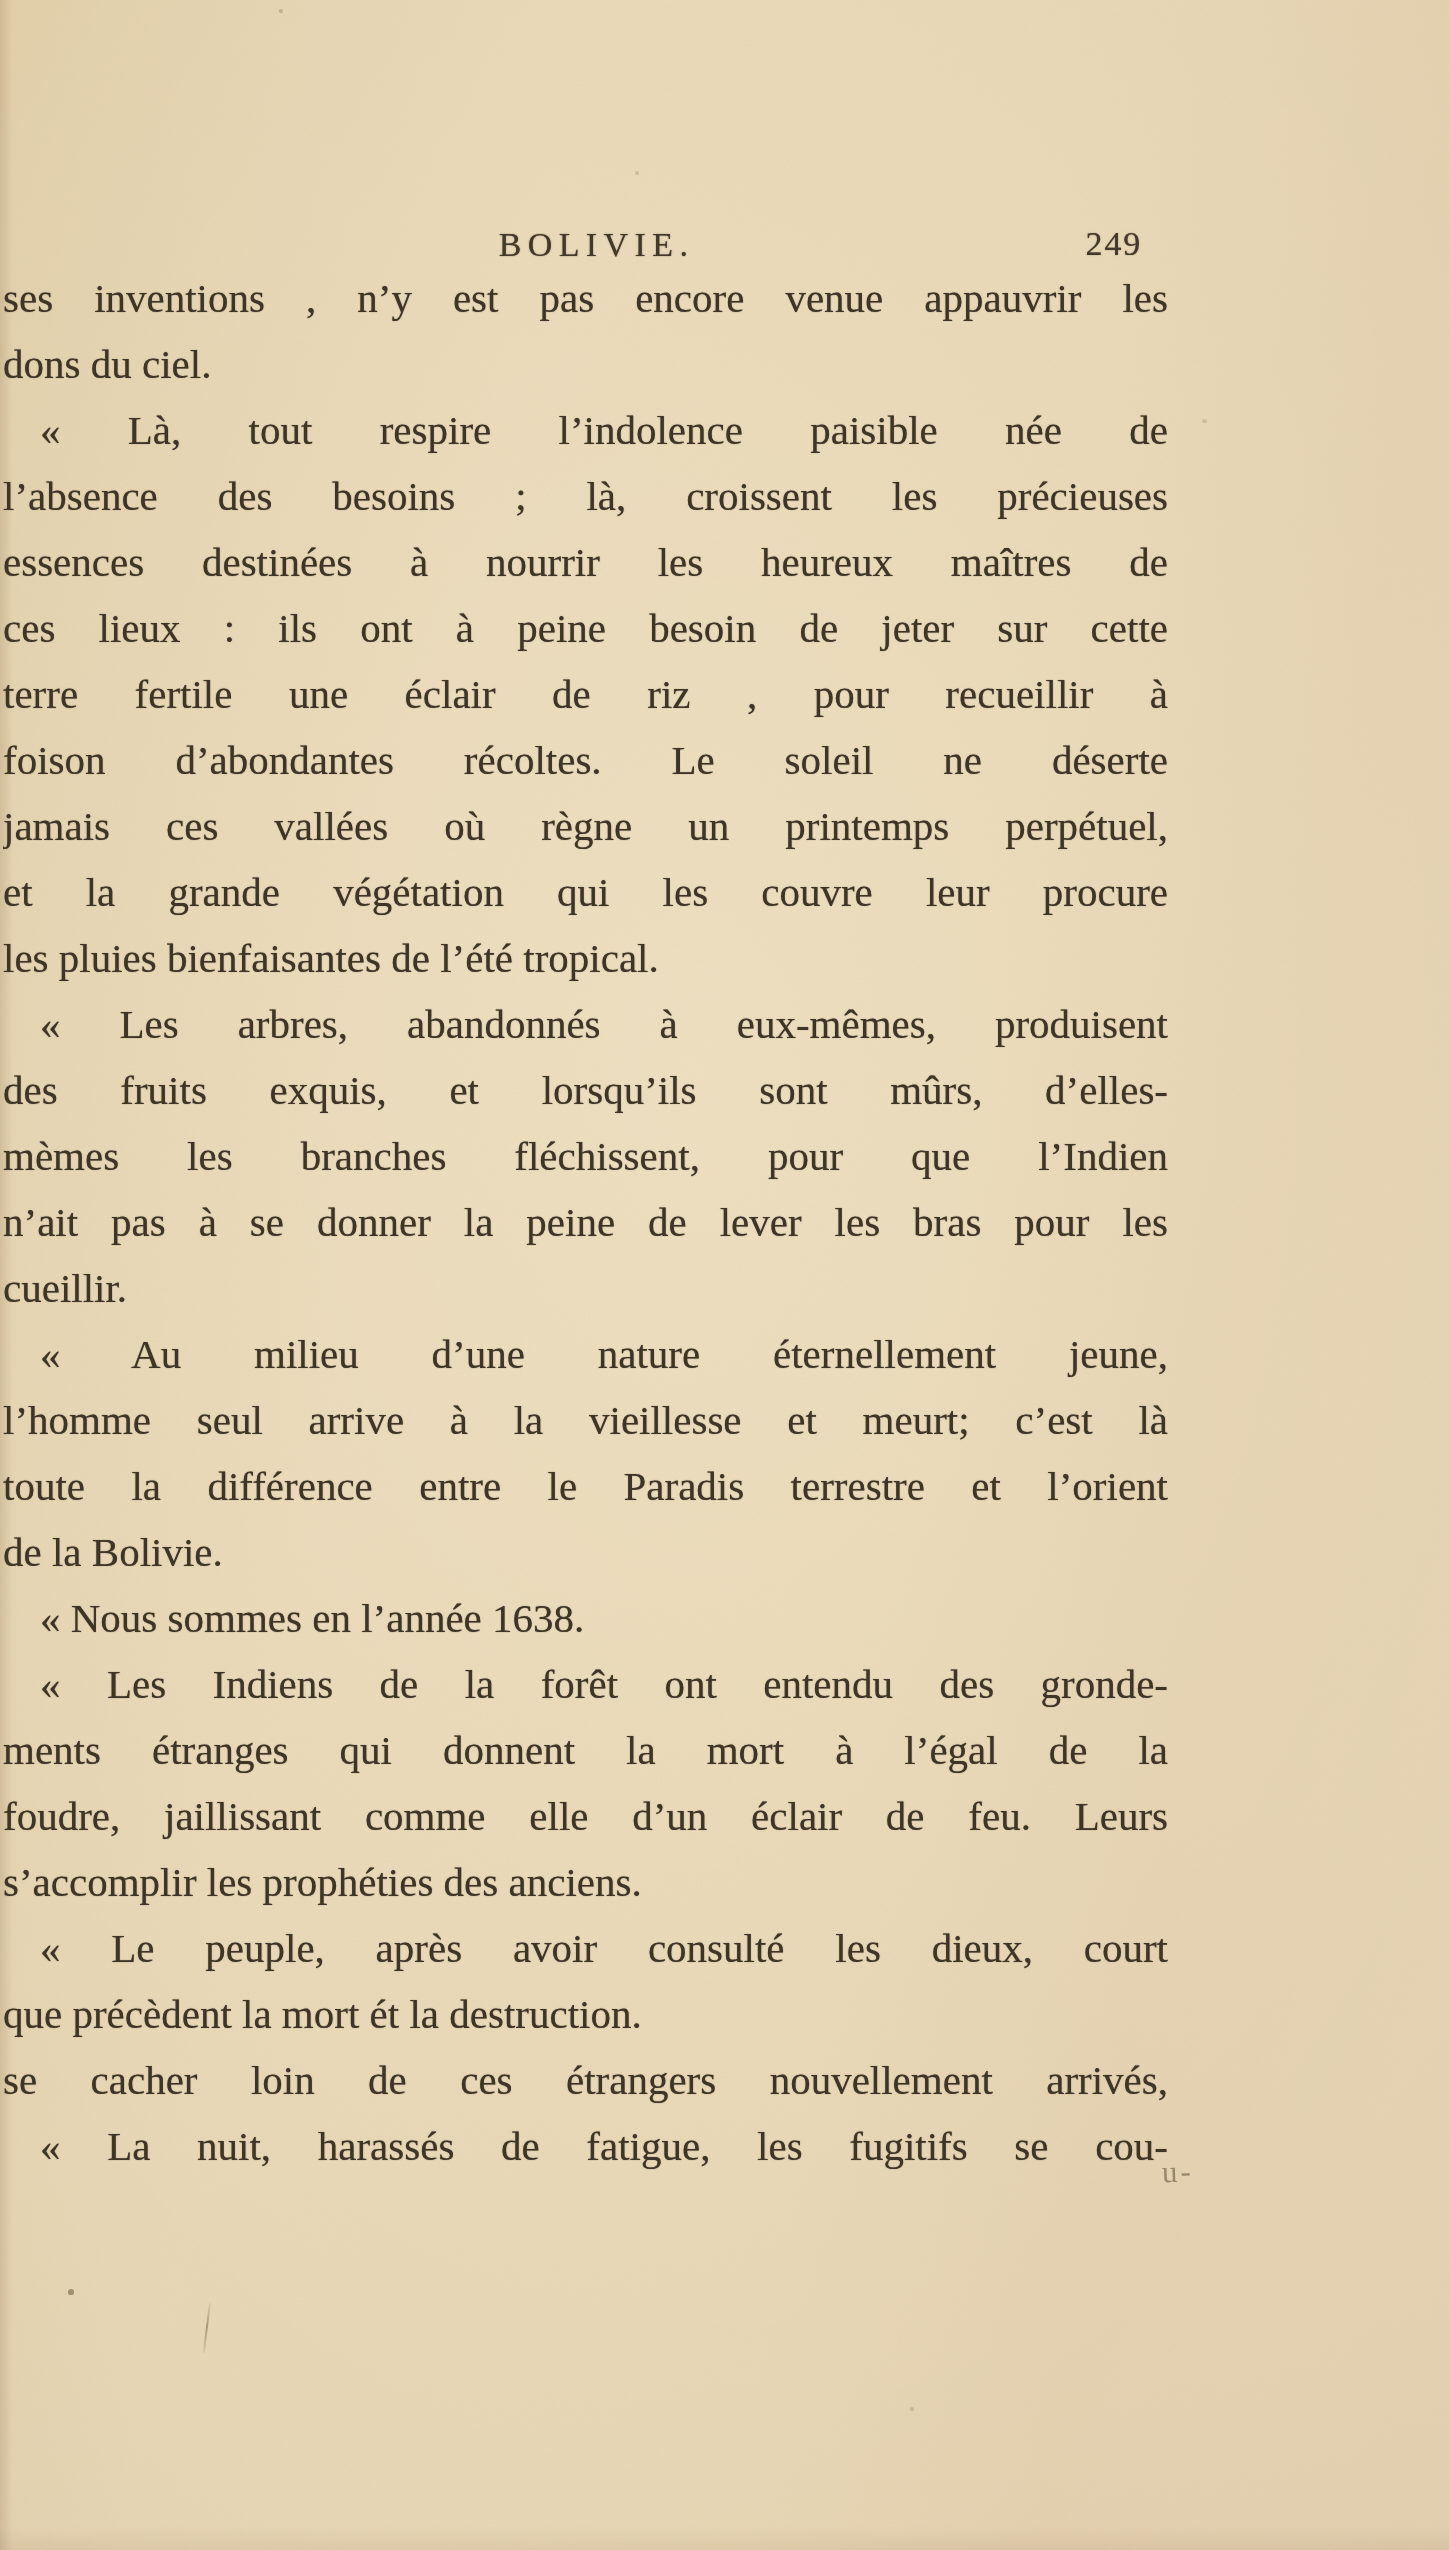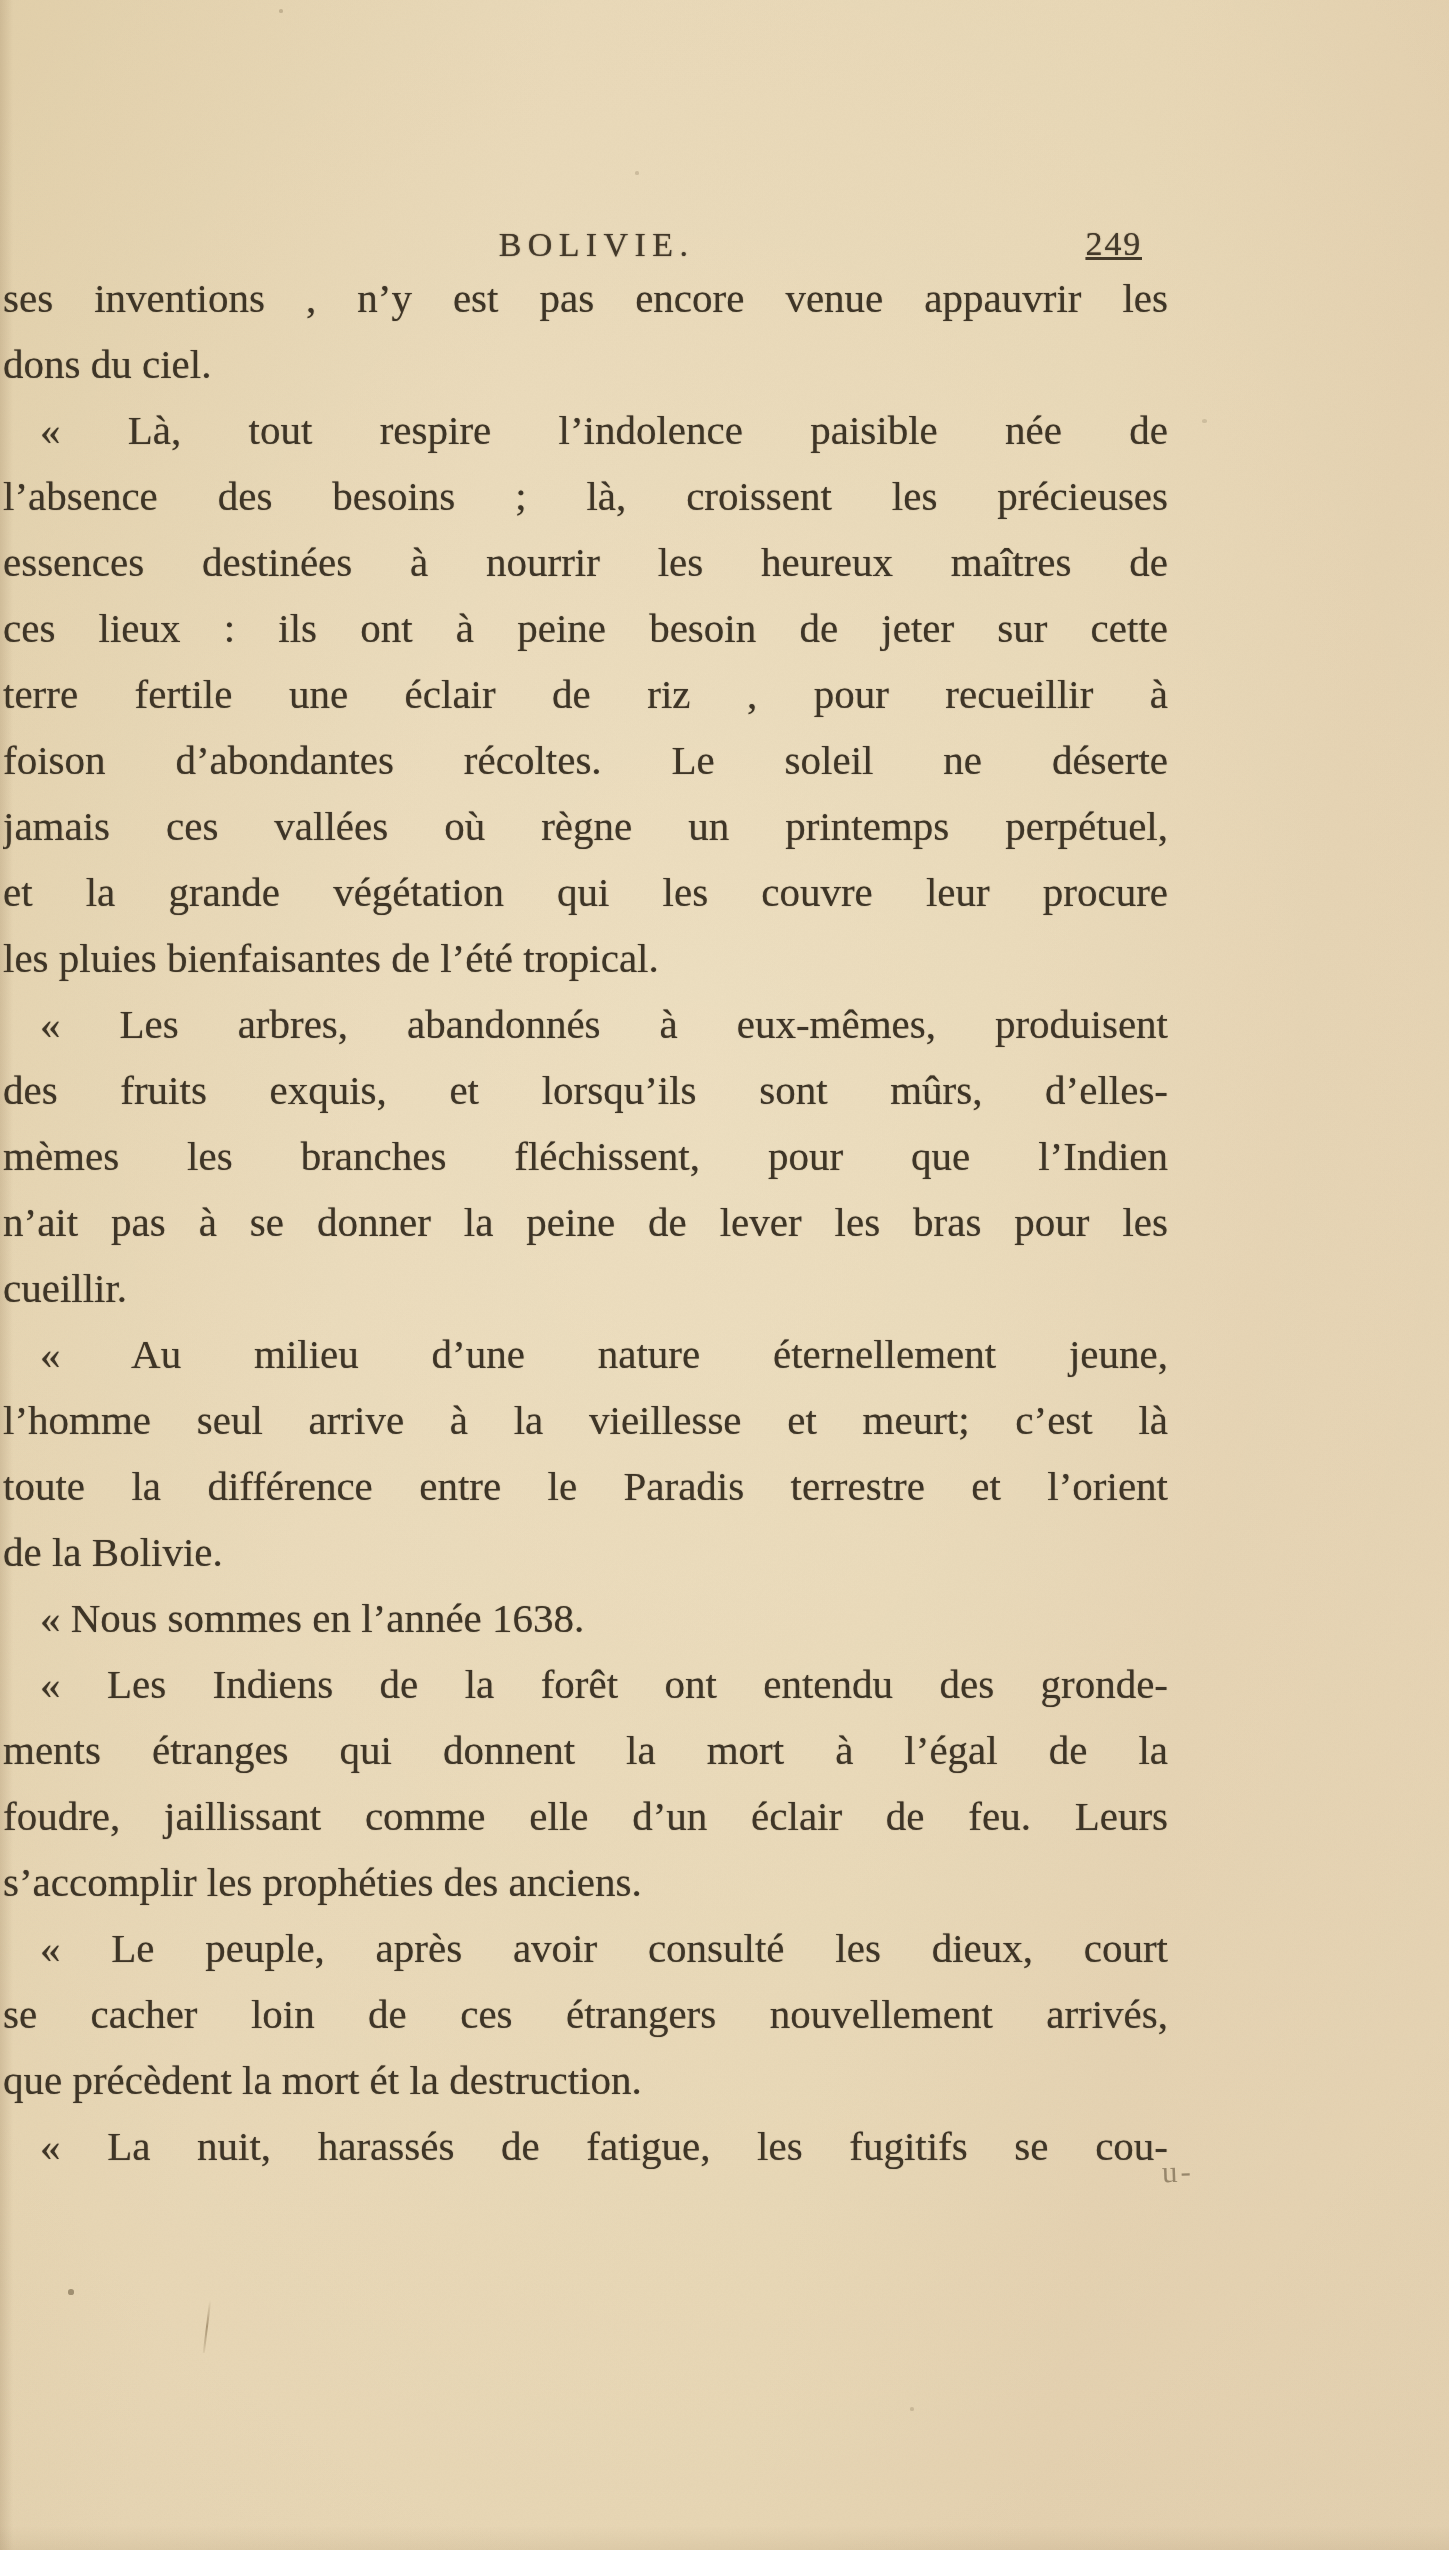--- a/index.html
+++ b/index.html
@@ -36,21 +36,20 @@
     letter-spacing: 6.4px;
     color: #43392a;
     text-shadow: 0 0 1.3px rgba(62,50,34,0.75);
   }
   .page-number {
     position: absolute; right: 37px; top: -0.9px;
     font-size: 34px; line-height: 33px;
     letter-spacing: 1.8px;
     color: #43392a;
     text-shadow: 0 0 1.2px rgba(62,50,34,0.7);
-    text-decoration: underline;
   }
 
   .body-text {
     position: absolute; left: 3px; top: 265px; width: 1165px;
     font-size: 41px; line-height: 66px;
     color: #3e3527;
     text-shadow: 0 0 1.1px rgba(58,47,31,0.62);
   }
   .line { height: 66px; overflow: hidden; text-align: justify; }
   .line::after { content: ""; display: inline-block; width: 100%; height: 0; }
@@ -116,22 +115,22 @@
       <div class="line para">« Au milieu d’une nature éternellement jeune,</div>
       <div class="line">l’homme seul arrive à la vieillesse et meurt; c’est là</div>
       <div class="line">toute la différence entre le Paradis terrestre et l’orient</div>
       <div class="line noj">de la Bolivie.</div>
       <div class="line para noj">« Nous sommes en l’année 1638.</div>
       <div class="line para">« Les Indiens de la forêt ont entendu des gronde-</div>
       <div class="line">ments étranges qui donnent la mort à l’égal de la</div>
       <div class="line">foudre, jaillissant comme elle d’un éclair de feu. Leurs</div>
       <div class="line noj">s’accomplir les prophéties des anciens.</div>
       <div class="line para">« Le peuple, après avoir consulté les dieux, court</div>
+      <div class="line noj">que précèdent la mort ét la destruction.</div>
       <div class="line">se cacher loin de ces étrangers nouvellement arrivés,</div>
-      <div class="line noj">que précèdent la mort ét la destruction.</div>
       <div class="line para">« La nuit, harassés de fatigue, les fugitifs se cou-</div>
     </div>
 
   <div class="speck s1"></div>
   <div class="speck s2"></div>
   <div class="speck s3"></div>
   <div class="speck s4"></div>
   <div class="speck s5"></div>
   <div class="scratch"></div>
   <div class="pencil-mark">u-</div>

